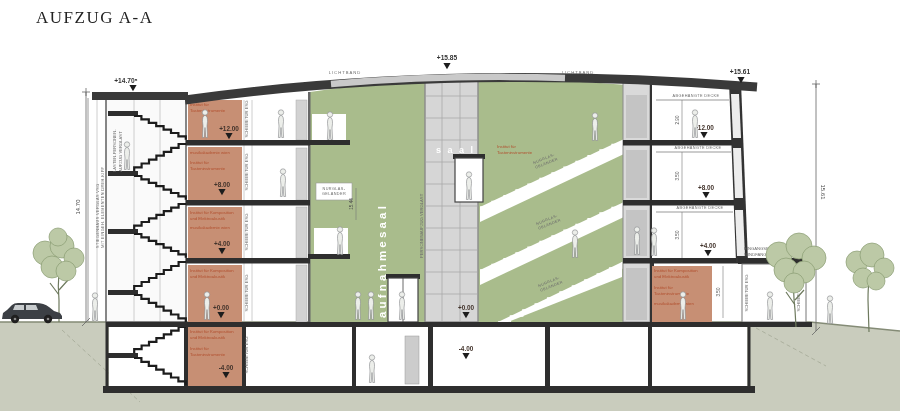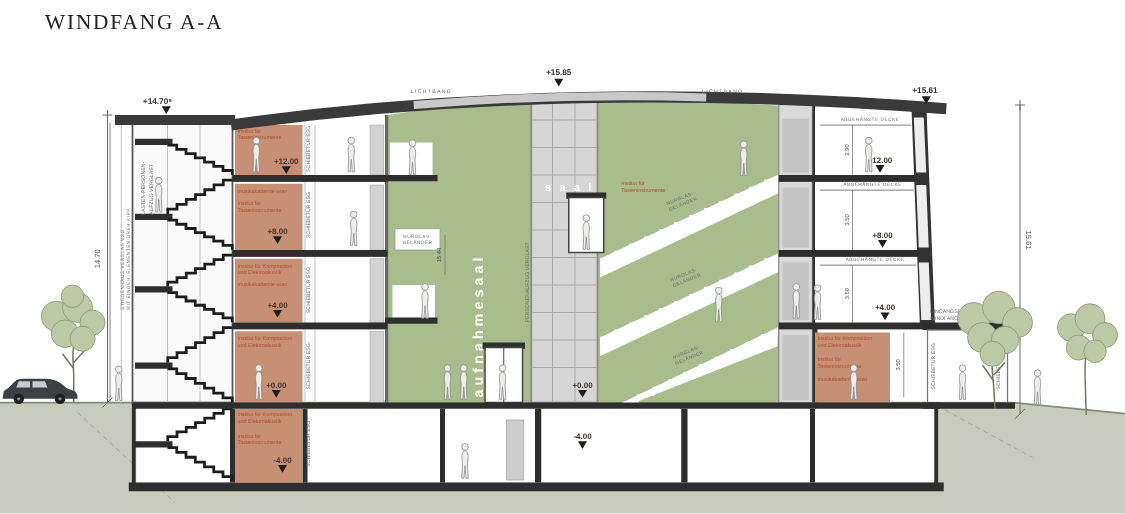--- a/index.html
+++ b/index.html
@@ -18,21 +18,21 @@
   .tri{fill:#1d1d1d;}
   .slab{fill:#2e2e2e;}
   .stair{stroke:#1c1c1c;stroke-width:2.2;fill:none;}
   .mull{stroke:#c2c2c2;stroke-width:.8;}
   .saaltxt{fill:#ffffff;font-weight:600;}
 </style>
 </head>
 <body>
 
 <div id="stage">
-  <div id="title">WINDFANG A-A</div>
+  <div id="title">AUFZUG A-A</div>
 
   <svg width="900" height="411" viewBox="0 0 900 411">
     <defs>
       <symbol id="person" viewBox="0 0 12 30">
         <circle cx="6" cy="3.5" r="2.7" fill="#eceeea" stroke="#85878a" stroke-width="0.6"></circle>
         <path d="M6 6.4 C4 6.6 3.4 9 3.5 12.5 L4 17 L3.4 28.5 L5.2 28.5 L6 18.5 L6.8 28.5 L8.6 28.5 L8 17 L8.5 12.5 C8.6 9 8 6.6 6 6.4 Z" fill="#eceeea" stroke="#85878a" stroke-width="0.6"></path>
       </symbol>
     </defs>
 
     <g>

